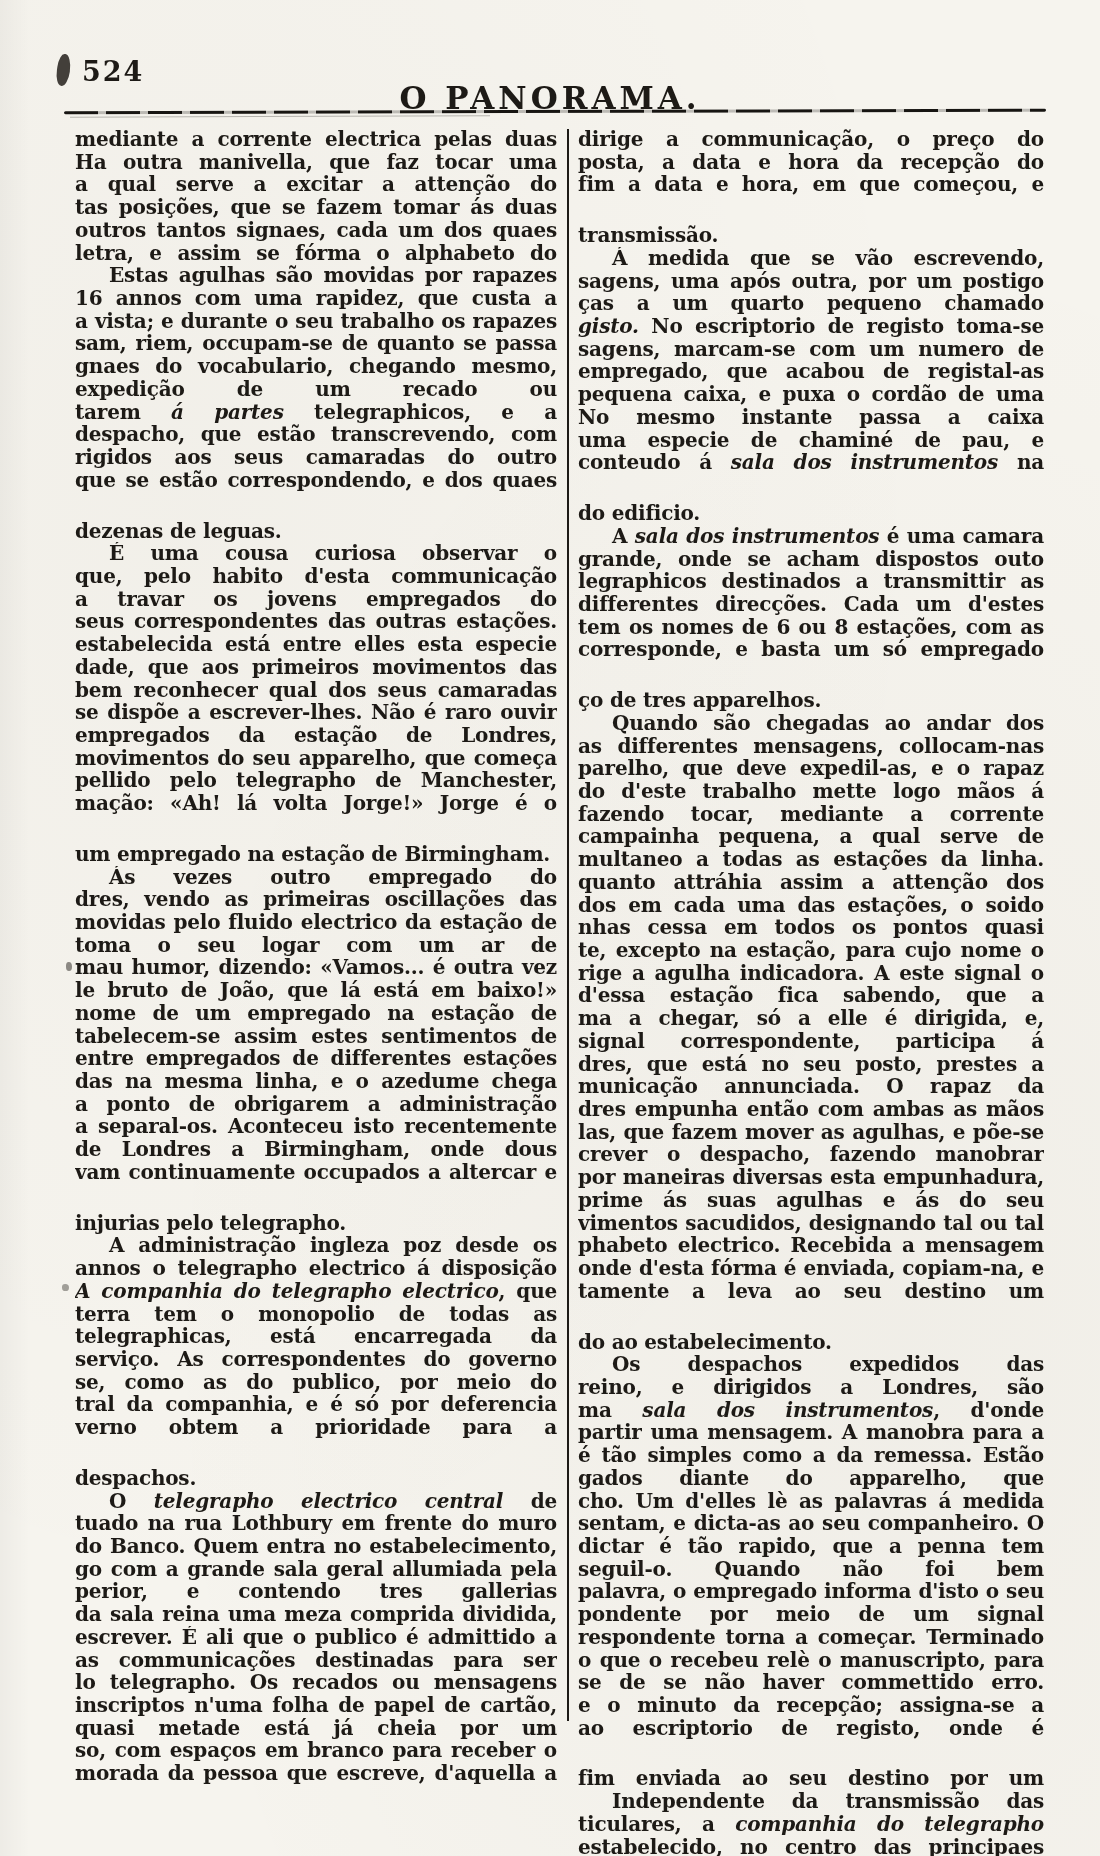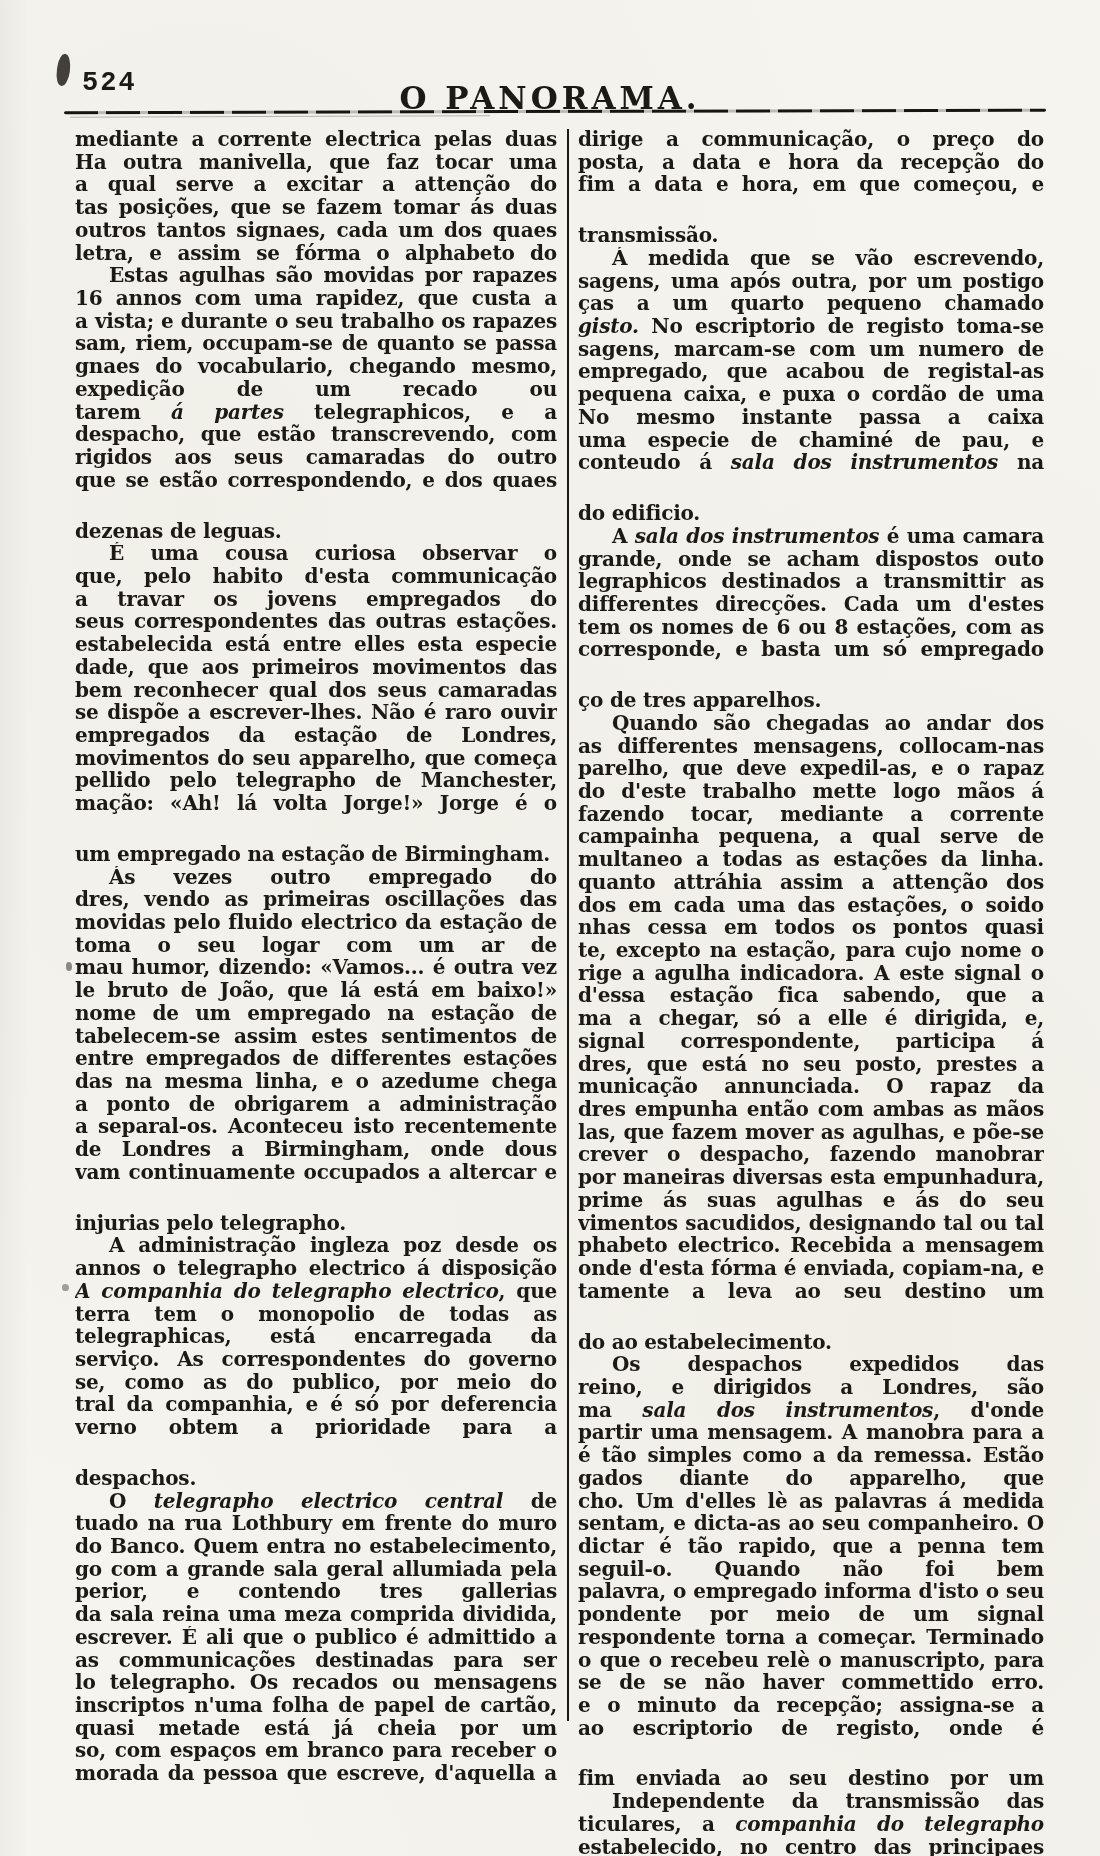--- a/index.html
+++ b/index.html
@@ -10,22 +10,22 @@
     background:var(--paper,#f6f4ee);
     background-image:
       radial-gradient(ellipse at 18% 28%, rgba(60,50,30,0.025), transparent 60%),
       radial-gradient(ellipse at 82% 72%, rgba(60,50,30,0.03), transparent 60%),
       linear-gradient(90deg, rgba(0,0,0,0.035), rgba(0,0,0,0) 30px);
     overflow:hidden;
     font-family:"DejaVu Serif","Liberation Serif",serif;
     color:var(--ink,#1d1a16);
   }
   .page-number{
-    position:absolute;left:82px;top:68px;
-    font-size:27px;font-weight:700;letter-spacing:2px;font-family:Liberation Mono, monospace;
+    position:absolute;left:82px;top:56px;
+    font-size:27px;font-weight:700;letter-spacing:2px;
   }
   .masthead{
     position:absolute;top:40px;left:0;width:100%;
     text-align:center;
     margin-top:40px;
   }
   .masthead .title{
     font-size:31px;font-weight:700;letter-spacing:4px;
   }
   .header-rule{

